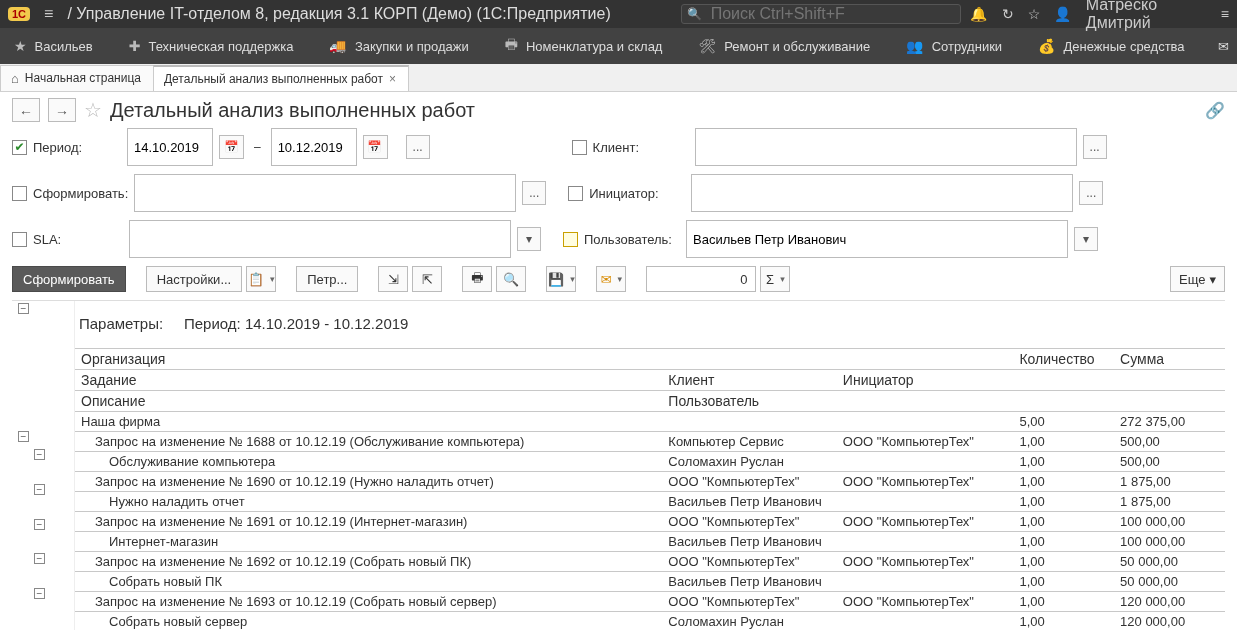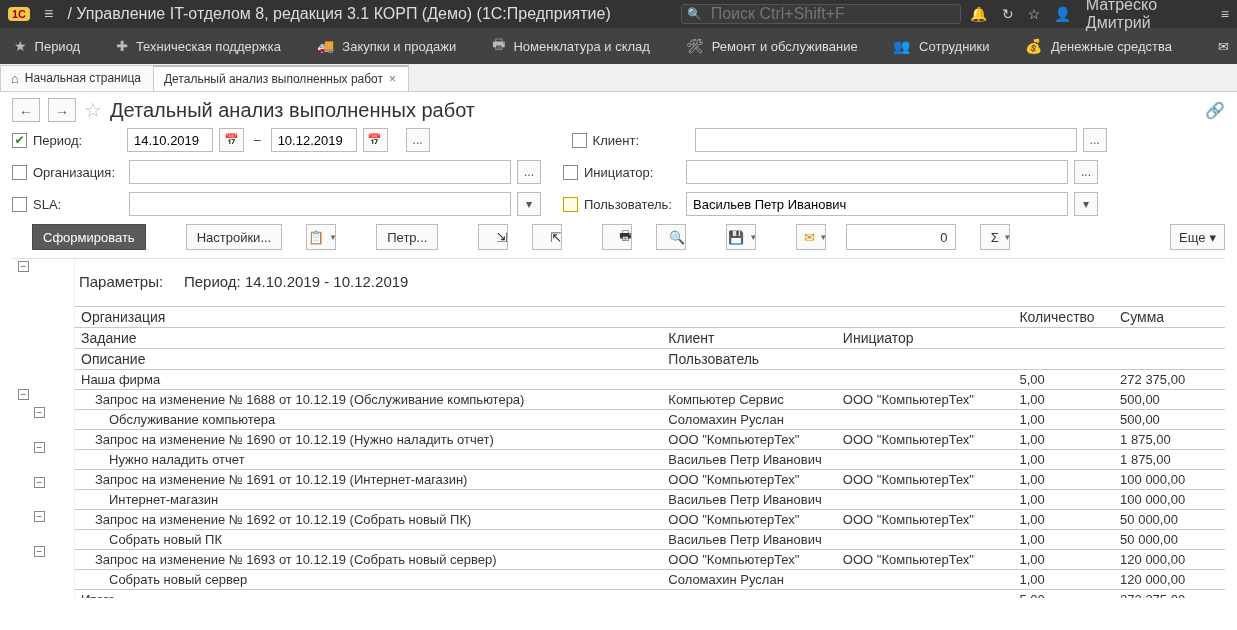--- a/index.html
+++ b/index.html
@@ -195,21 +195,21 @@
   }
   .chk.yellow { border-color: #c9a000; background: #fffde0; }
   .lbl {
     font-size: 13px;
     color: #333;
     min-width: 90px;
   }
   .txt {
     border: 1px solid #bbb;
     background: #fff;
-    height: 24px;
+    height: 38px;
     padding: 0 6px;
     font-size: 13px;
   }
   .small-btn {
     border: 1px solid #bbb;
     background: #fafafa;
     height: 24px;
     min-width: 24px;
     padding: 0 4px;
     display: inline-flex;
@@ -230,24 +230,23 @@
   }
   .btn {
     border: 1px solid #bbb;
     background: #fafafa;
     height: 26px;
     padding: 0 10px;
     font-size: 13px;
     color: #333;
     display: inline-flex;
     align-items: center;
-    justify-content: flex-end;
+    justify-content: center;
     gap: 4px;
     cursor: pointer;
-    margin-left: 20px;
   }
   .btn.primary {
     background: #5a5a5a;
     border-color: #4a4a4a;
     color: #fff;
   }
   .btn.icon-only { width: 30px; padding: 0; }
   .btn .dd-caret { font-size: 9px; color: #666; margin-left: 2px; }
   .toolbar-gap { width: 12px; }
   .more-btn {
@@ -359,21 +358,21 @@
     <span class="ico">☆</span>
     <span class="ico">👤</span>
     <span class="user-name">Матреско Дмитрий</span>
     <span class="ico">≡</span>
   </div>
 </div>
 
 <div class="sections">
   <div class="sec">
     <span class="sico">★</span>
-    <span>Период</span>
+    <span>Васильев</span>
   </div>
   <div class="sec">
     <span class="sico">✚</span>
     <span>Техническая поддержка</span>
   </div>
   <div class="sec">
     <span class="sico">🚚</span>
     <span>Закупки и продажи</span>
   </div>
   <div class="sec">
@@ -434,21 +433,21 @@
 
       <span style="width:130px"></span>
       <span class="chk"></span>
       <span class="lbl" style="min-width:96px">Клиент:</span>
       <input class="txt" style="width: 382px;">
       <span class="small-btn">...</span>
     </div>
 
     <div class="filter-row">
       <span class="chk"></span>
-      <span class="lbl">Организация:</span>
+      <span class="lbl">Сформировать:</span>
       <input class="txt" style="width: 382px;">
       <span class="small-btn">...</span>
 
       <span style="width:10px"></span>
       <span class="chk"></span>
       <span class="lbl" style="min-width:96px">Инициатор:</span>
       <input class="txt" style="width: 382px;">
       <span class="small-btn">...</span>
     </div>
 

